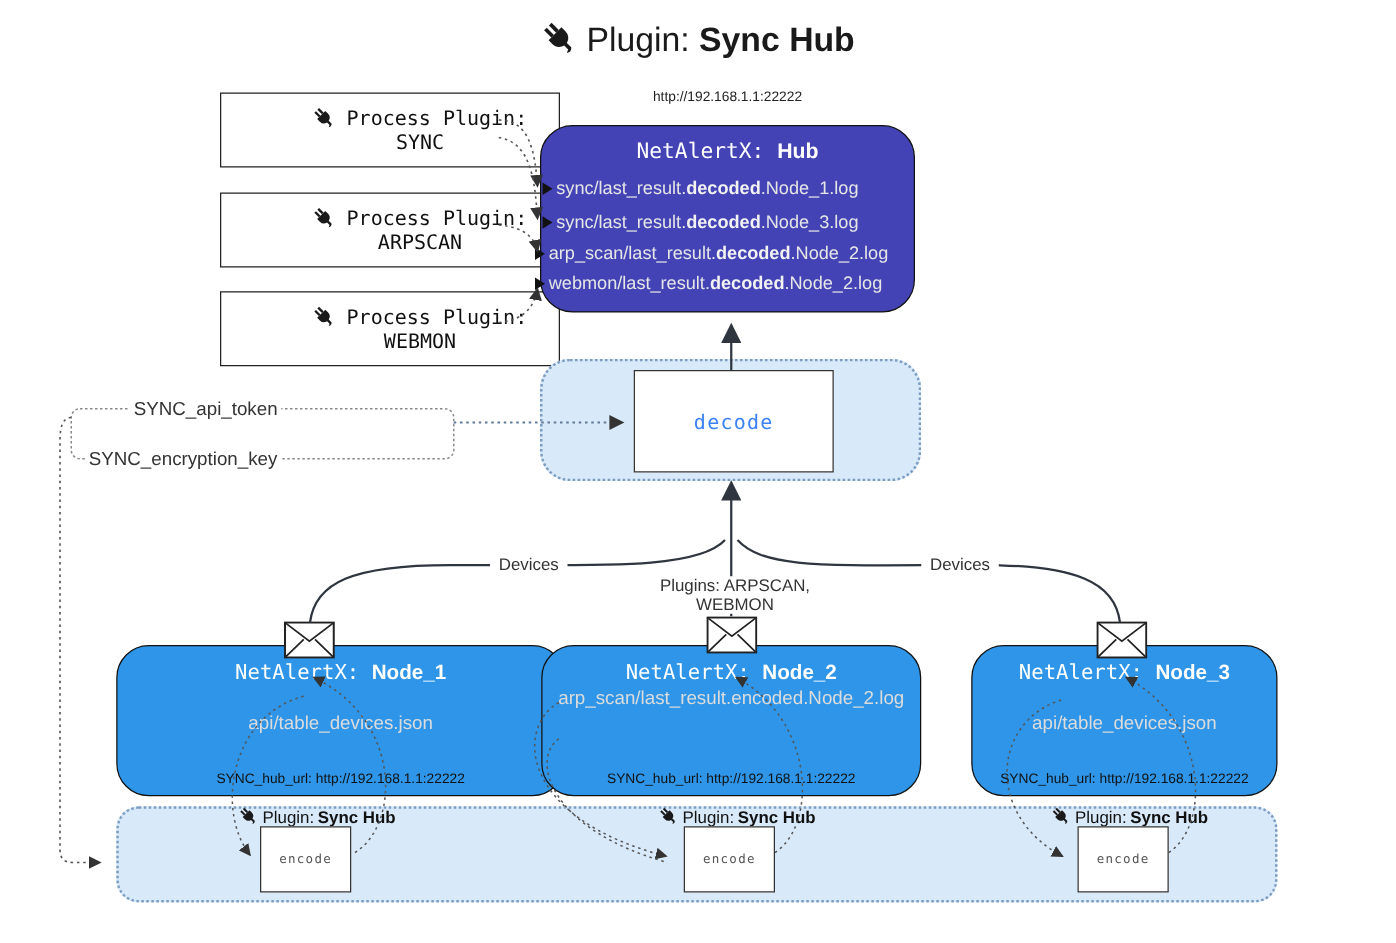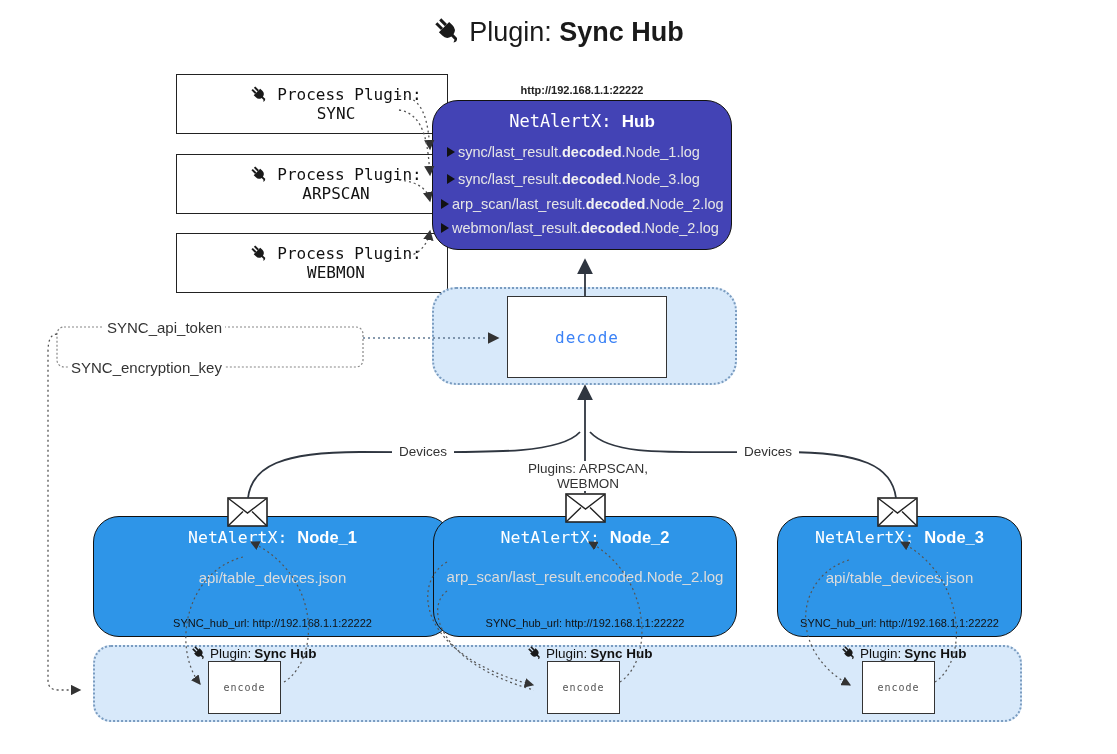--- a/index.html
+++ b/index.html
@@ -11,28 +11,28 @@
   
   .page-title{left:0;top:16px;width:1117px;text-align:center;font-size:27px;color:#1a1a1a;z-index:2;}
   .page-title b{font-weight:bold;}
   .plug-ico{display:inline-block;vertical-align:-5px;margin-right:6px;}
   
   .pbox{left:176px;width:222px;height:58px;background:#fff;border:1.6px solid #222;
     font-family:"DejaVu Sans Mono","Liberation Mono",monospace;font-size:16px;color:#111;
     display:flex;flex-direction:column;align-items:center;justify-content:center;z-index:2;padding-left:48px;}
   .pbox .l1{display:flex;align-items:center;gap:2px;}
   
-  .hub-url{left:432px;top:84px;width:300px;text-align:center;font-size:11px;color:#222;z-index:2;font-weight:bold;}
+  .hub-url{left:432px;top:72px;width:300px;text-align:center;font-size:11px;color:#222;z-index:2;}
   .hub{left:432px;top:100px;width:300px;height:150px;border-radius:26px;
     background:var(--hub-fill,#4343b5);border:1.7px solid #111;box-sizing:border-box;z-index:2;}
   .hub-title{margin-top:10px;text-align:center;color:#fff;
     font-family:"DejaVu Sans Mono","Liberation Mono",monospace;font-size:17px;}
   .hub-title b{font-family:"Liberation Sans",sans-serif;font-weight:bold;}
   .hub-lines{margin-top:7px;}
-  .hub-line{display:flex;align-items:center;height:25px;color:#e6e6e6;font-size:14.5px;padding-left:14px;}
+  .hub-line{display:flex;align-items:center;height:25px;color:#e6e6e6;font-size:14.5px;padding-left:1px;}
   .hub-line b{color:#f2f2f2;}
   .tri{width:0;height:0;border-left:8px solid #111;border-top:5px solid transparent;
     border-bottom:5px solid transparent;margin-right:3px;flex:0 0 auto;}
   
   .lane{background:var(--container-fill,#d8e9fa);border:2px dotted var(--container-border,#7a9cc0);
     box-sizing:border-box;z-index:2;}
   .decode-lane{left:432px;top:287px;width:305px;height:98px;border-radius:24px;}
   .iobox{background:#fff;border:1.7px solid #333;box-sizing:border-box;z-index:3;
     display:flex;align-items:center;justify-content:center;
     font-family:"DejaVu Sans Mono","Liberation Mono",monospace;color:#3b82f6;}
@@ -148,21 +148,21 @@
 <div class="abs edge-label" style="left:505px;top:461px;width:162px">Plugins: ARPSCAN, WEBMON</div>
 <div class="abs edge-label" style="left:737px;top:444px;width:58px">Devices</div>
 
 <div class="abs node" style="left:93px;width:359px">
   <div class="node-title"><span>NetAlertX: </span><b>Node_1</b></div>
   <div class="node-line" style="margin-top:22px">api/table_devices.json</div>
   <div class="node-url">SYNC_hub_url: http://192.168.1.1:22222</div>
 </div>
 <div class="abs node" style="left:433px;width:304px">
   <div class="node-title"><span>NetAlertX: </span><b>Node_2</b></div>
-  <div class="node-line" style="margin-top:21px">arp_scan/last_result.encoded.Node_2.log</div>
+  <div class="node-line" style="margin-top:2px">arp_scan/last_result.encoded.Node_2.log</div>
   <div class="node-url">SYNC_hub_url: http://192.168.1.1:22222</div>
 </div>
 <div class="abs node" style="left:777px;width:245px">
   <div class="node-title"><span>NetAlertX: </span><b>Node_3</b></div>
   <div class="node-line" style="margin-top:22px">api/table_devices.json</div>
   <div class="node-url">SYNC_hub_url: http://192.168.1.1:22222</div>
 </div>
 
 <svg class="abs envelope" style="left:227px;top:497px" width="41" height="30">
     <rect x="1" y="1" width="39" height="28" fill="#fff" stroke="#222" stroke-width="1.6"></rect>

